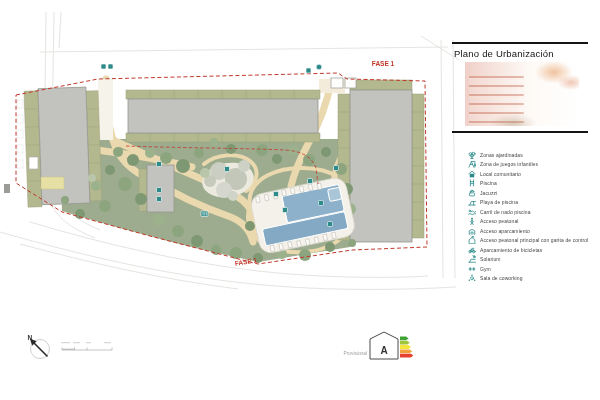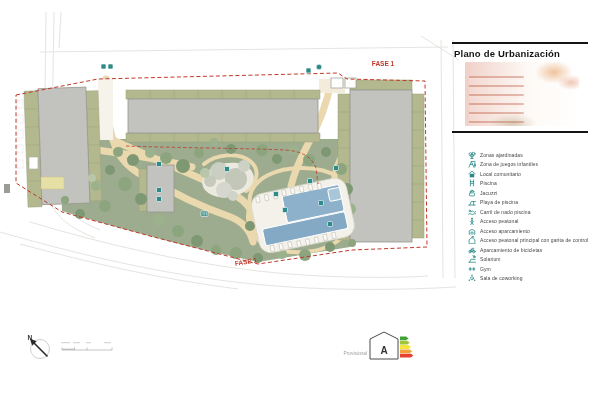--- a/index.html
+++ b/index.html
@@ -4,21 +4,21 @@
 <style>
   html,body{margin:0;padding:0;background:#fff;}
   .page{position:relative;width:600px;height:400px;background:#ffffff;overflow:hidden;
         font-family:"Liberation Sans",sans-serif;}
   .page svg{display:block;}
   #siteplan{position:absolute;left:0;top:0;}
 
   
   .panel{position:absolute;left:452px;top:42px;width:140px;}
   .rule{height:2px;background:#141414;width:136px;}
-  .panel-title{font-size:9.5px;font-weight:bold;color:#141414;margin:4px 0 3px 2px;letter-spacing:.2px;white-space:nowrap;}
+  .panel-title{font-size:9.5px;font-weight:normal;color:#141414;margin:4px 0 3px 2px;letter-spacing:.2px;white-space:nowrap;}
   .render-img{width:114px;height:64px;margin:2px auto 5px auto;border-radius:1px;
     background:
       radial-gradient(ellipse 26px 16px at 78% 16%, rgba(233,148,78,.55), rgba(233,148,78,0) 72%),
       radial-gradient(ellipse 20px 11px at 93% 32%, rgba(222,118,66,.40), rgba(222,118,66,0) 70%),
       radial-gradient(ellipse 34px 14px at 42% 96%, rgba(164,130,88,.35), rgba(164,130,88,0) 70%),
       repeating-linear-gradient(180deg, rgba(193,88,62,.38) 0 2px, rgba(255,236,226,.28) 2px 4px, rgba(255,255,255,.12) 4px 9px),
       linear-gradient(90deg, rgba(208,98,68,.30), rgba(246,222,202,.18) 55%, rgba(255,255,255,.32));
     background-size:100% 100%,100% 100%,100% 100%,48% 78%,100% 100%;
     background-position:0 0,0 0,0 0,6% 96%,0 0;
     background-repeat:no-repeat;

